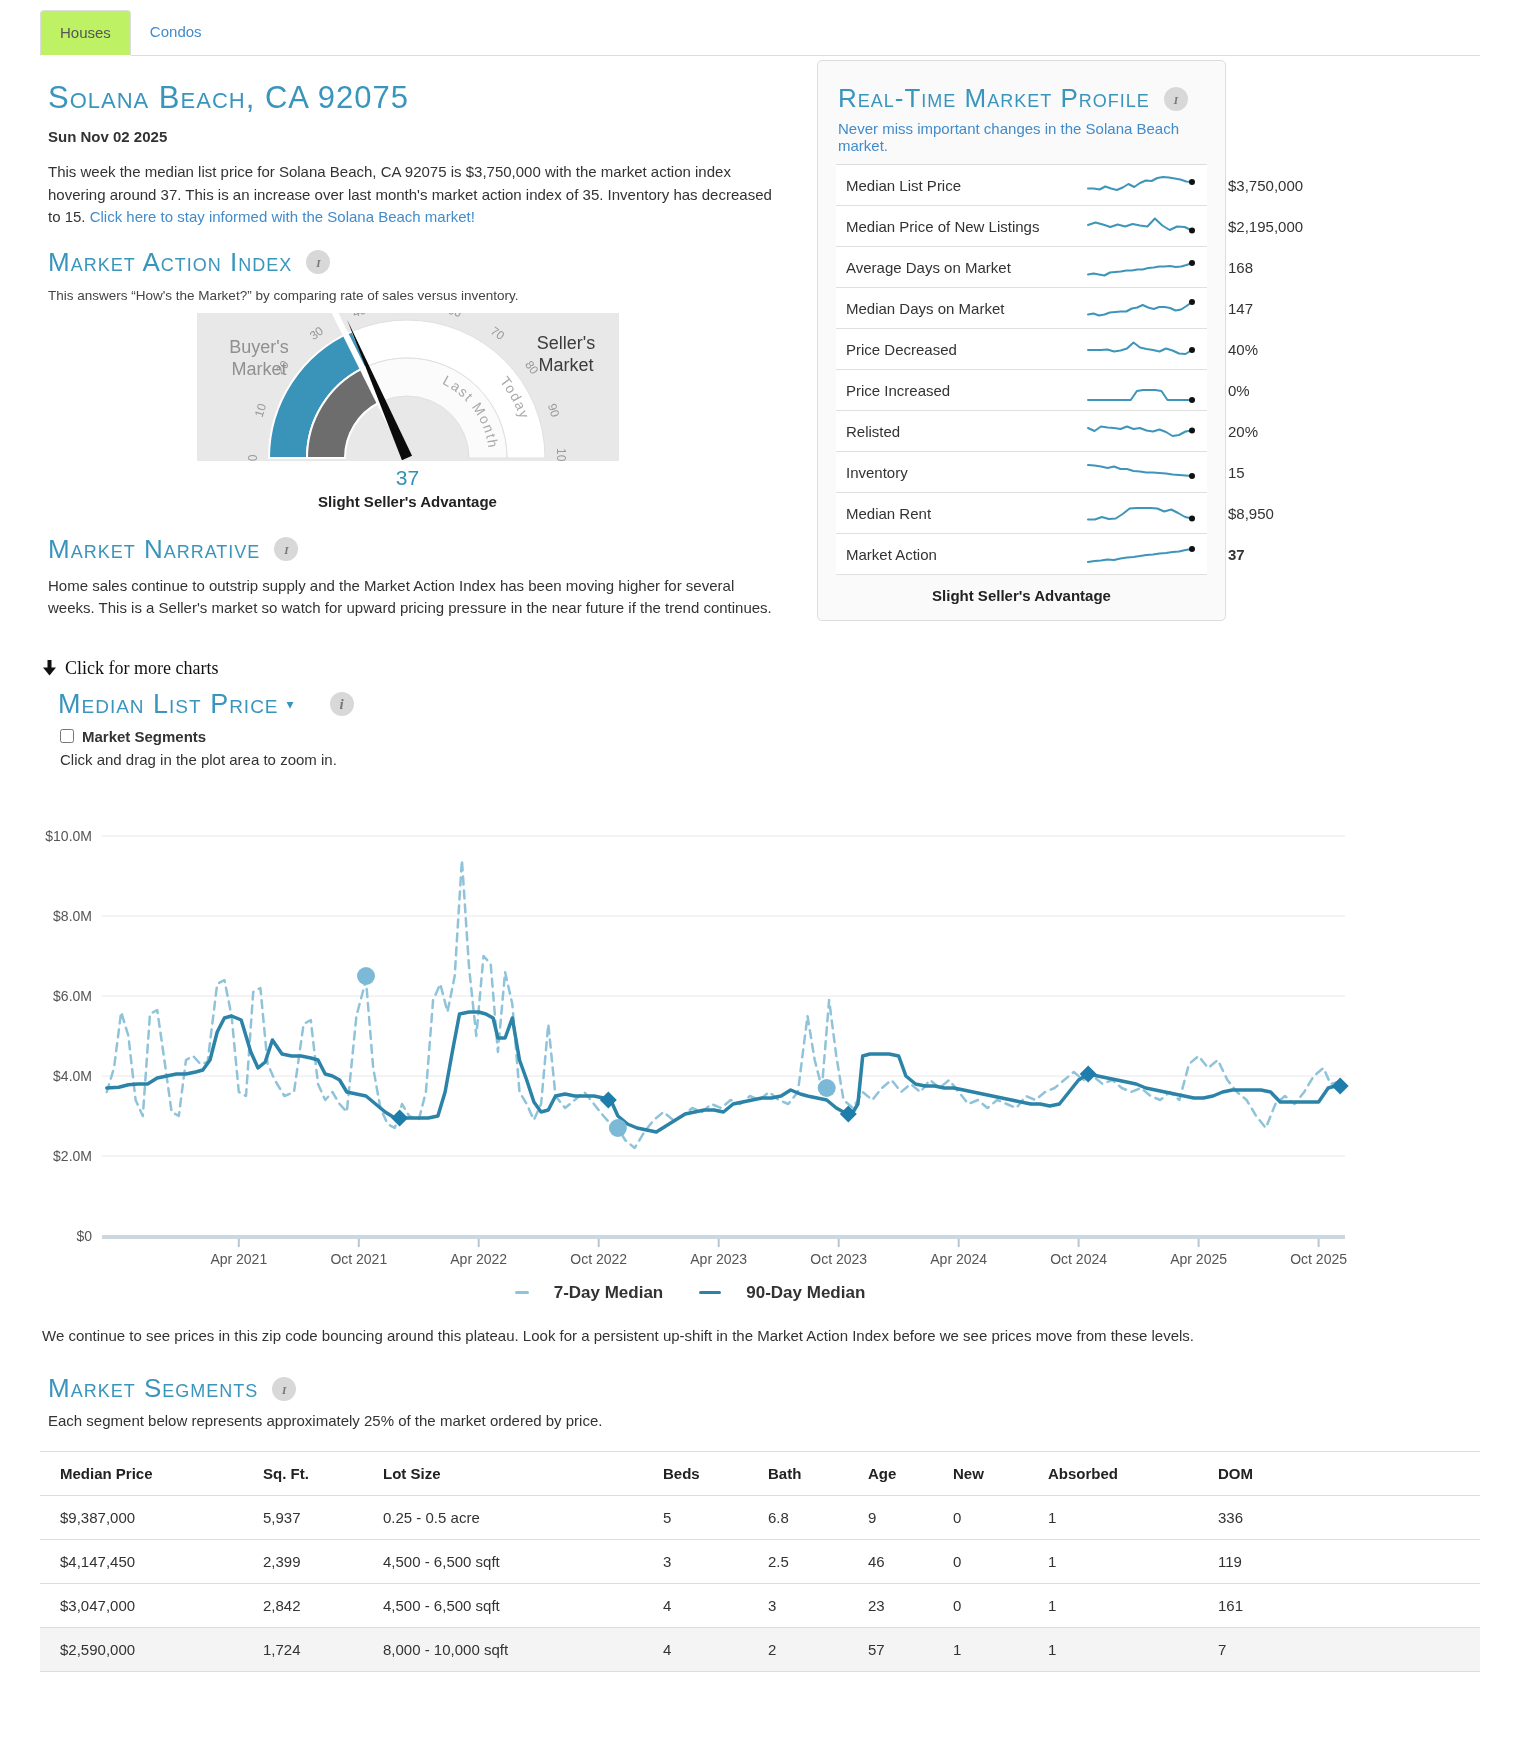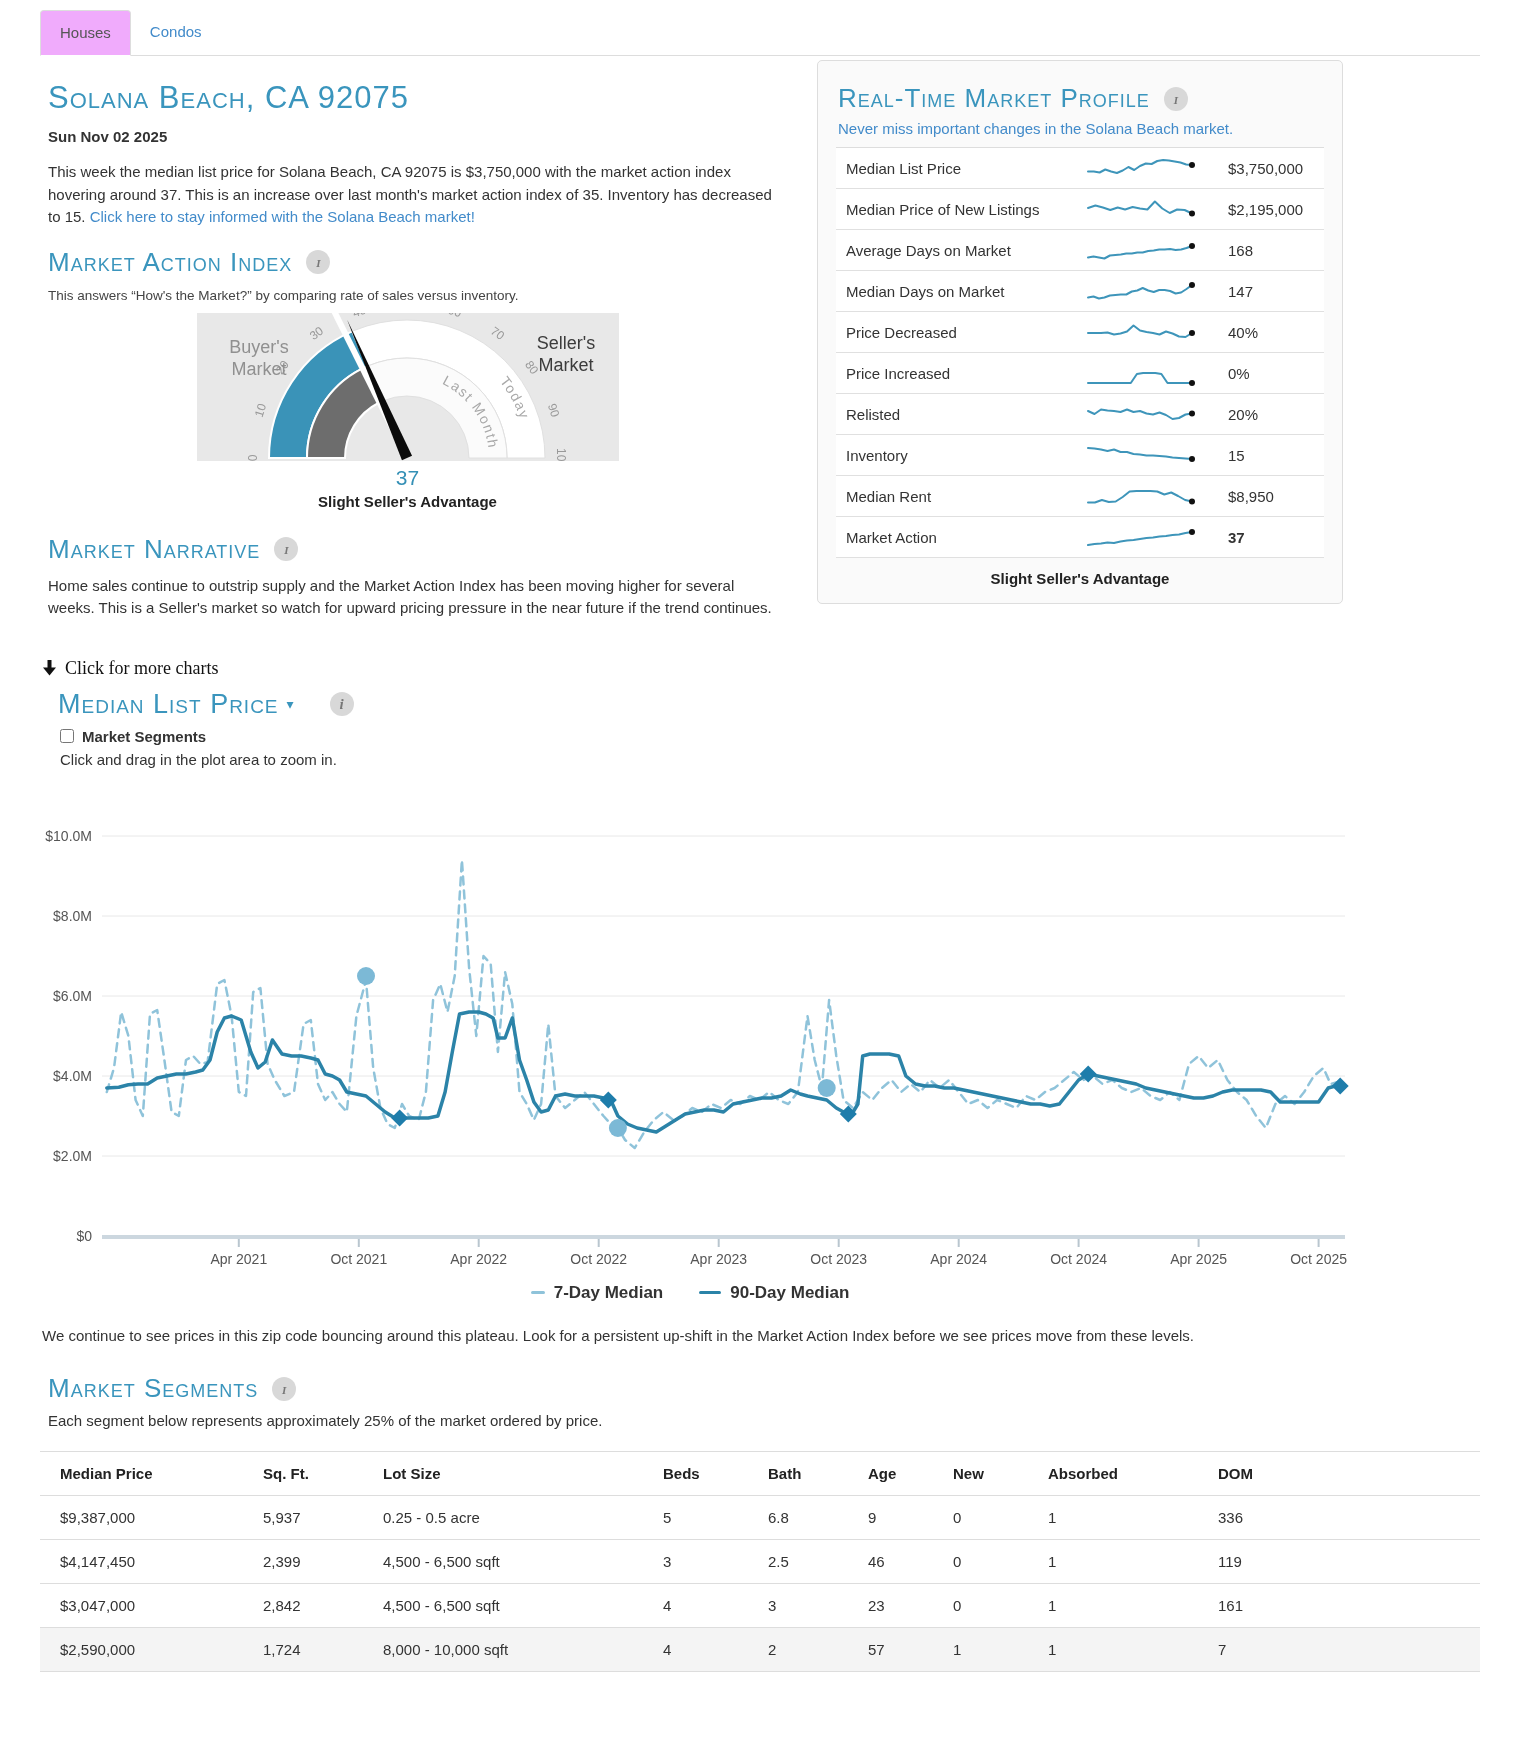--- a/index.html
+++ b/index.html
@@ -2,28 +2,28 @@
 <html><head>
 <meta charset="utf-8">
 <style>
   html,body{margin:0;padding:0;background:#fff;color:#333;
     font-family:"Liberation Sans","DejaVu Sans",sans-serif;font-size:15px;}
   .container{width:1440px;padding:10px 40px 20px 40px;}
 
   
   .tabbar{display:flex;border-bottom:1px solid #ddd;}
   .tab{padding:12px 19px;font-size:15px;cursor:pointer;line-height:20px;}
-  .tab.active{color:#555;background:#f0abfc;border:1px solid #ddd;border-bottom:1px solid #fff;
+  .tab.active{color:#555;background:#bef264;border:1px solid #ddd;border-bottom:1px solid #fff;
     margin-bottom:-1px;border-radius:4px 4px 0 0;}
   .tab.inactive{color:#428bca;}
 
   
   .top-row{display:flex;align-items:flex-start;margin-top:4px;}
   .left-col{width:735px;flex:none;}
-  .right-col{width:526px;flex:none;margin-left:42px;}
+  .right-col{width:409px;flex:none;margin-left:42px;}
 
   .sc-head{font-variant:small-caps;color:#3a95bd;font-weight:400;letter-spacing:1px;}
   h1.sc-head{font-size:31px;margin:20px 0 12px 8px;}
   h2.sc-head{font-size:26px;margin:18px 0 10px 8px;display:flex;align-items:center;gap:14px;}
   .info-icon{display:inline-block;width:24px;height:24px;border-radius:50%;background:#d8d8d8;
     color:#777;font-family:"Liberation Serif","DejaVu Serif",serif;font-style:italic;font-weight:700;
     font-size:15px;line-height:24px;text-align:center;letter-spacing:0;flex:none;cursor:pointer;}
   .date-line{font-weight:700;margin:0 0 6px 8px;font-size:15px;}
   .intro{margin:16px 0 10px 8px;line-height:1.5;}
   a.link{color:#428bca;text-decoration:none;cursor:pointer;}
@@ -53,21 +53,21 @@
   .chart-head{display:flex;align-items:center;gap:10px;margin:10px 0 8px 18px;}
   .chart-head .sc-head{font-size:27px;margin:0;}
   .caret{color:#3a95bd;font-size:14px;cursor:pointer;margin-left:-2px;}
   .chart-head .info-icon{margin-left:26px;}
   .seg-checkbox-row{display:flex;align-items:center;gap:8px;margin:8px 0 4px 20px;font-weight:700;font-size:15px;}
   .seg-checkbox-row input{width:14px;height:14px;margin:0;}
   .zoom-hint{margin:6px 0 6px 20px;}
 
   .chart-wrap{margin-top:8px;}
   .legend{display:flex;justify-content:center;gap:36px;margin:4px 0 0 0;width:1300px;}
-  .legend-item{display:flex;align-items:center;gap:9px;font-weight:700;font-size:17px;color:#333;cursor:pointer;}
+  .legend-item{display:flex;align-items:center;gap:25px;font-weight:700;font-size:17px;color:#333;cursor:pointer;}
   .legend-dash{display:inline-block;height:3.5px;border-radius:2px;}
   .legend-dash.d7{width:14px;background:#8fc3da;}
   .legend-dash.d90{width:22px;background:#2b83a8;}
   .chart-note{margin:22px 0 6px 2px;line-height:1.5;}
 
   
   .segments h2.sc-head{margin:26px 0 8px 8px;}
   .seg-desc{margin:0 0 22px 8px;}
   table.segments-table{width:100%;border-collapse:collapse;table-layout:fixed;border-top:1px solid #ddd;}
   .segments-table th,.segments-table td{text-align:left;padding:13px 8px;font-size:15px;

